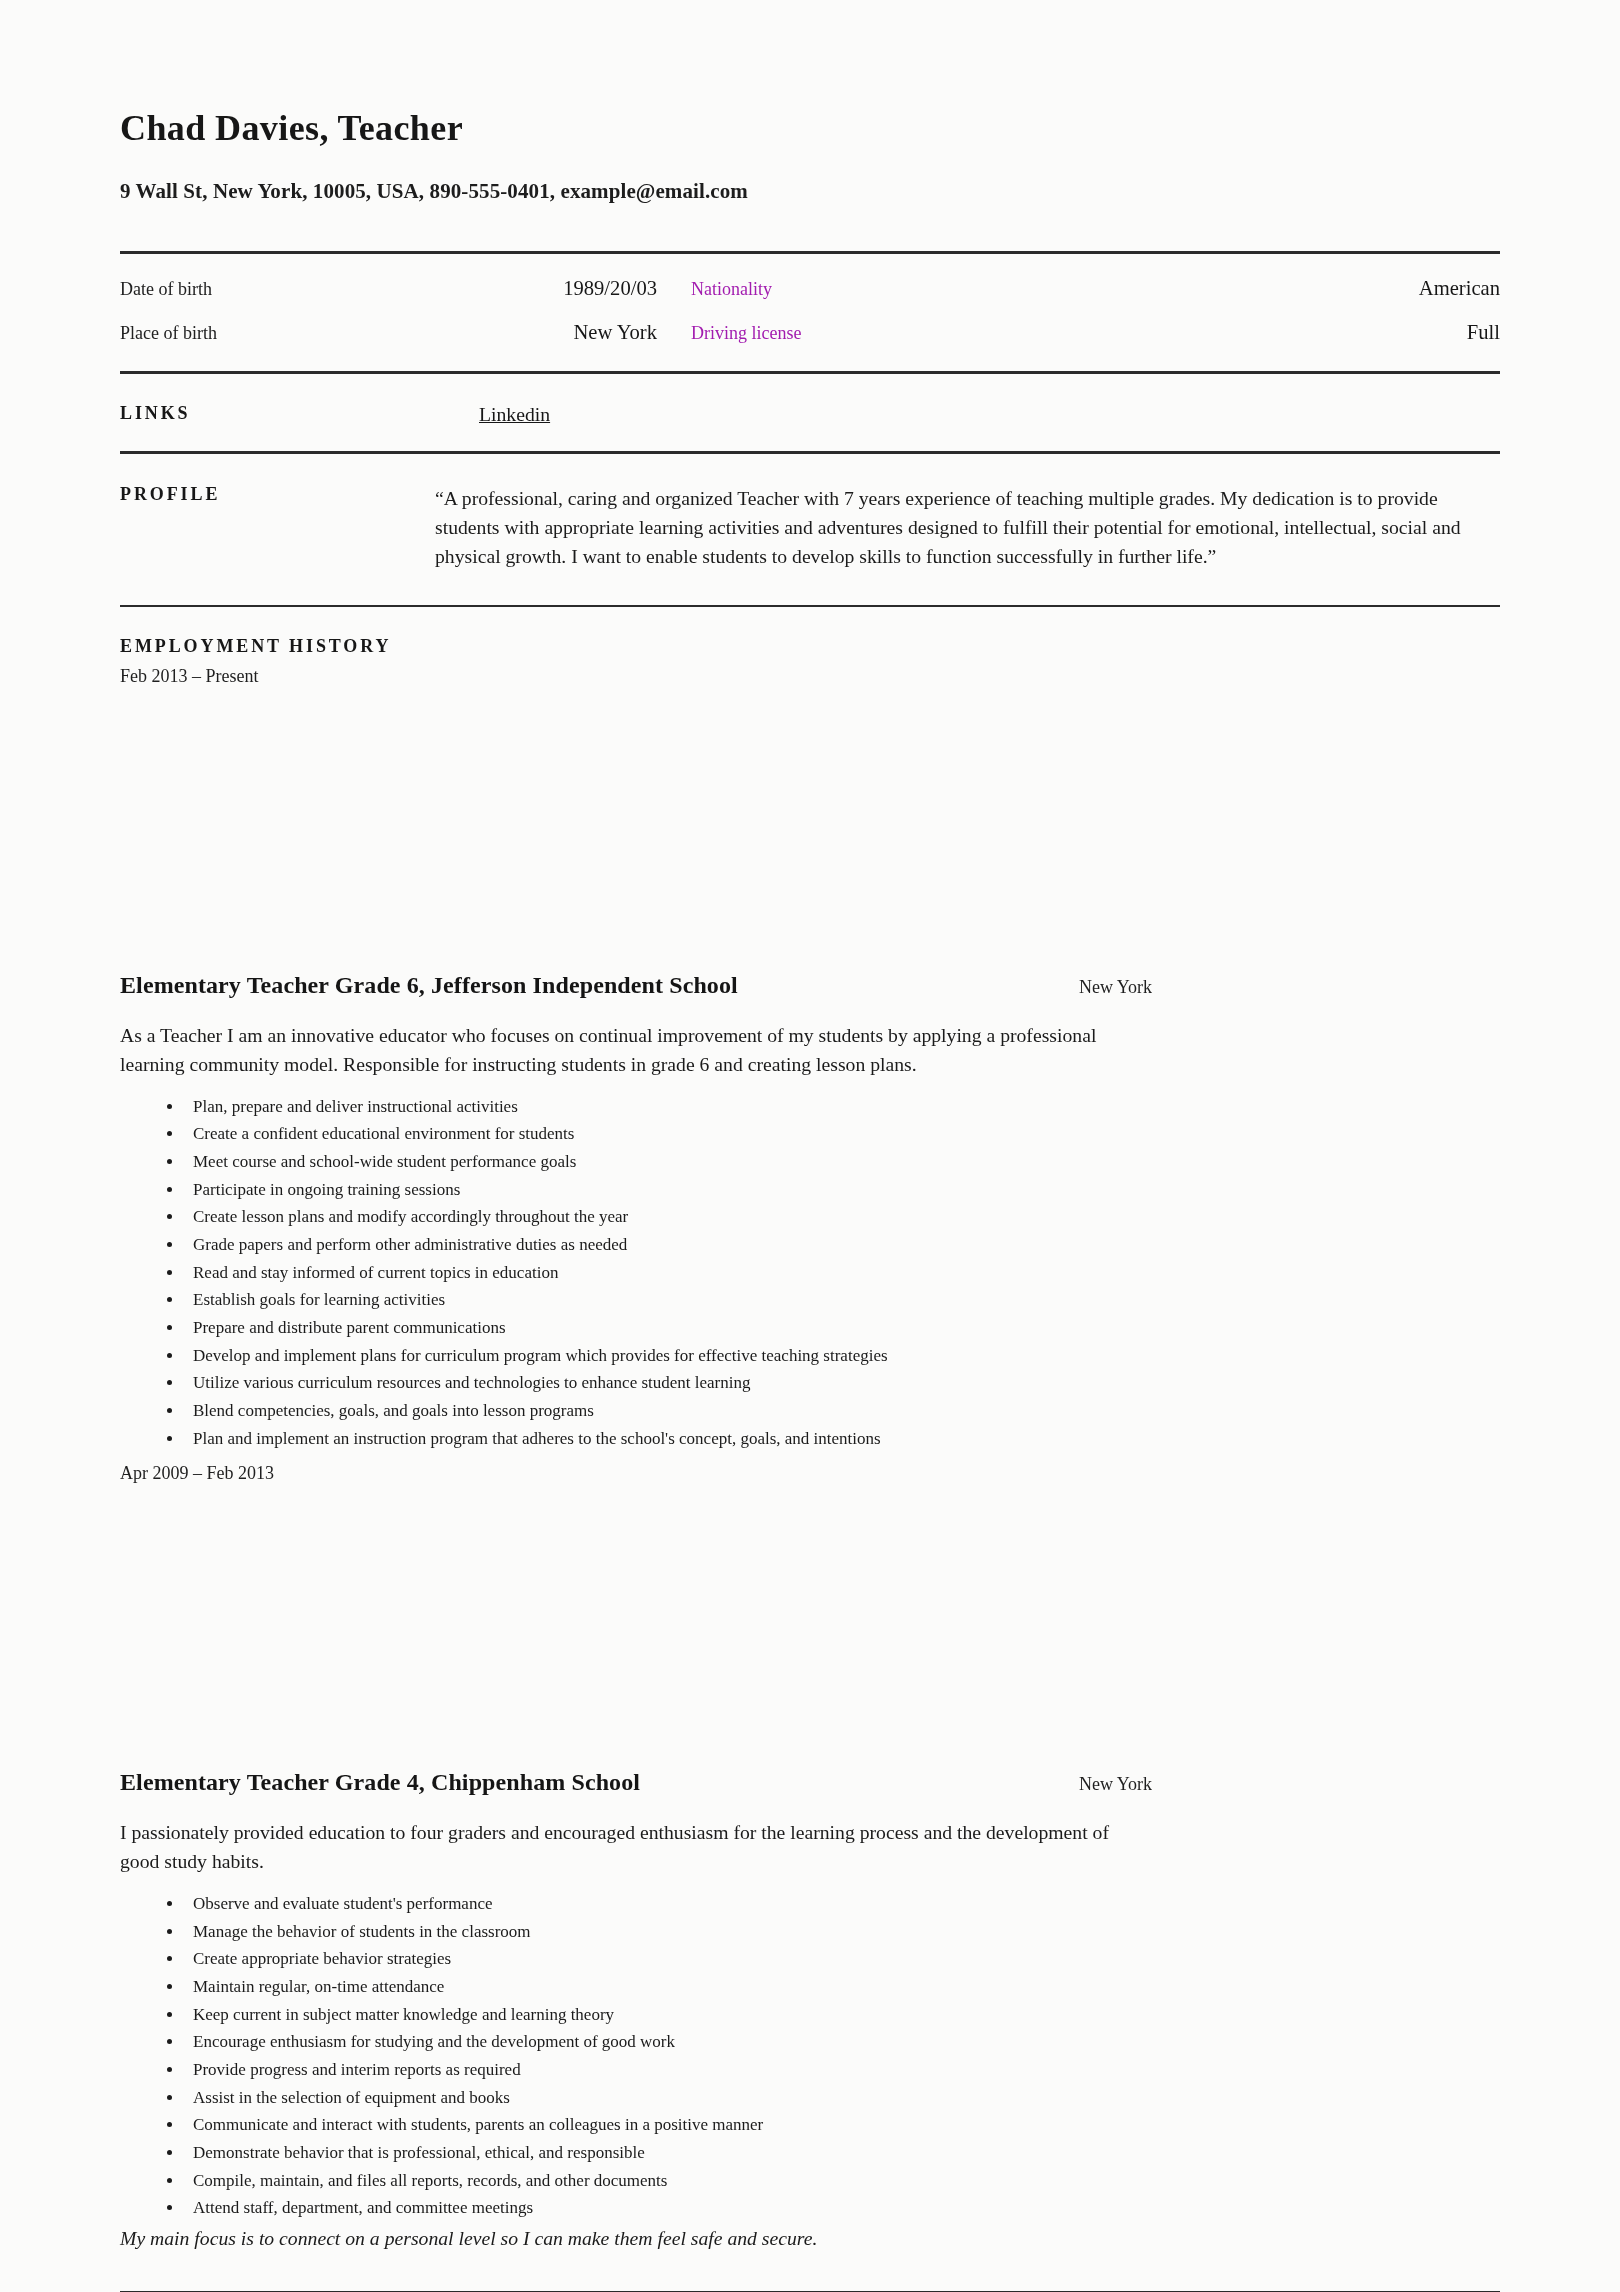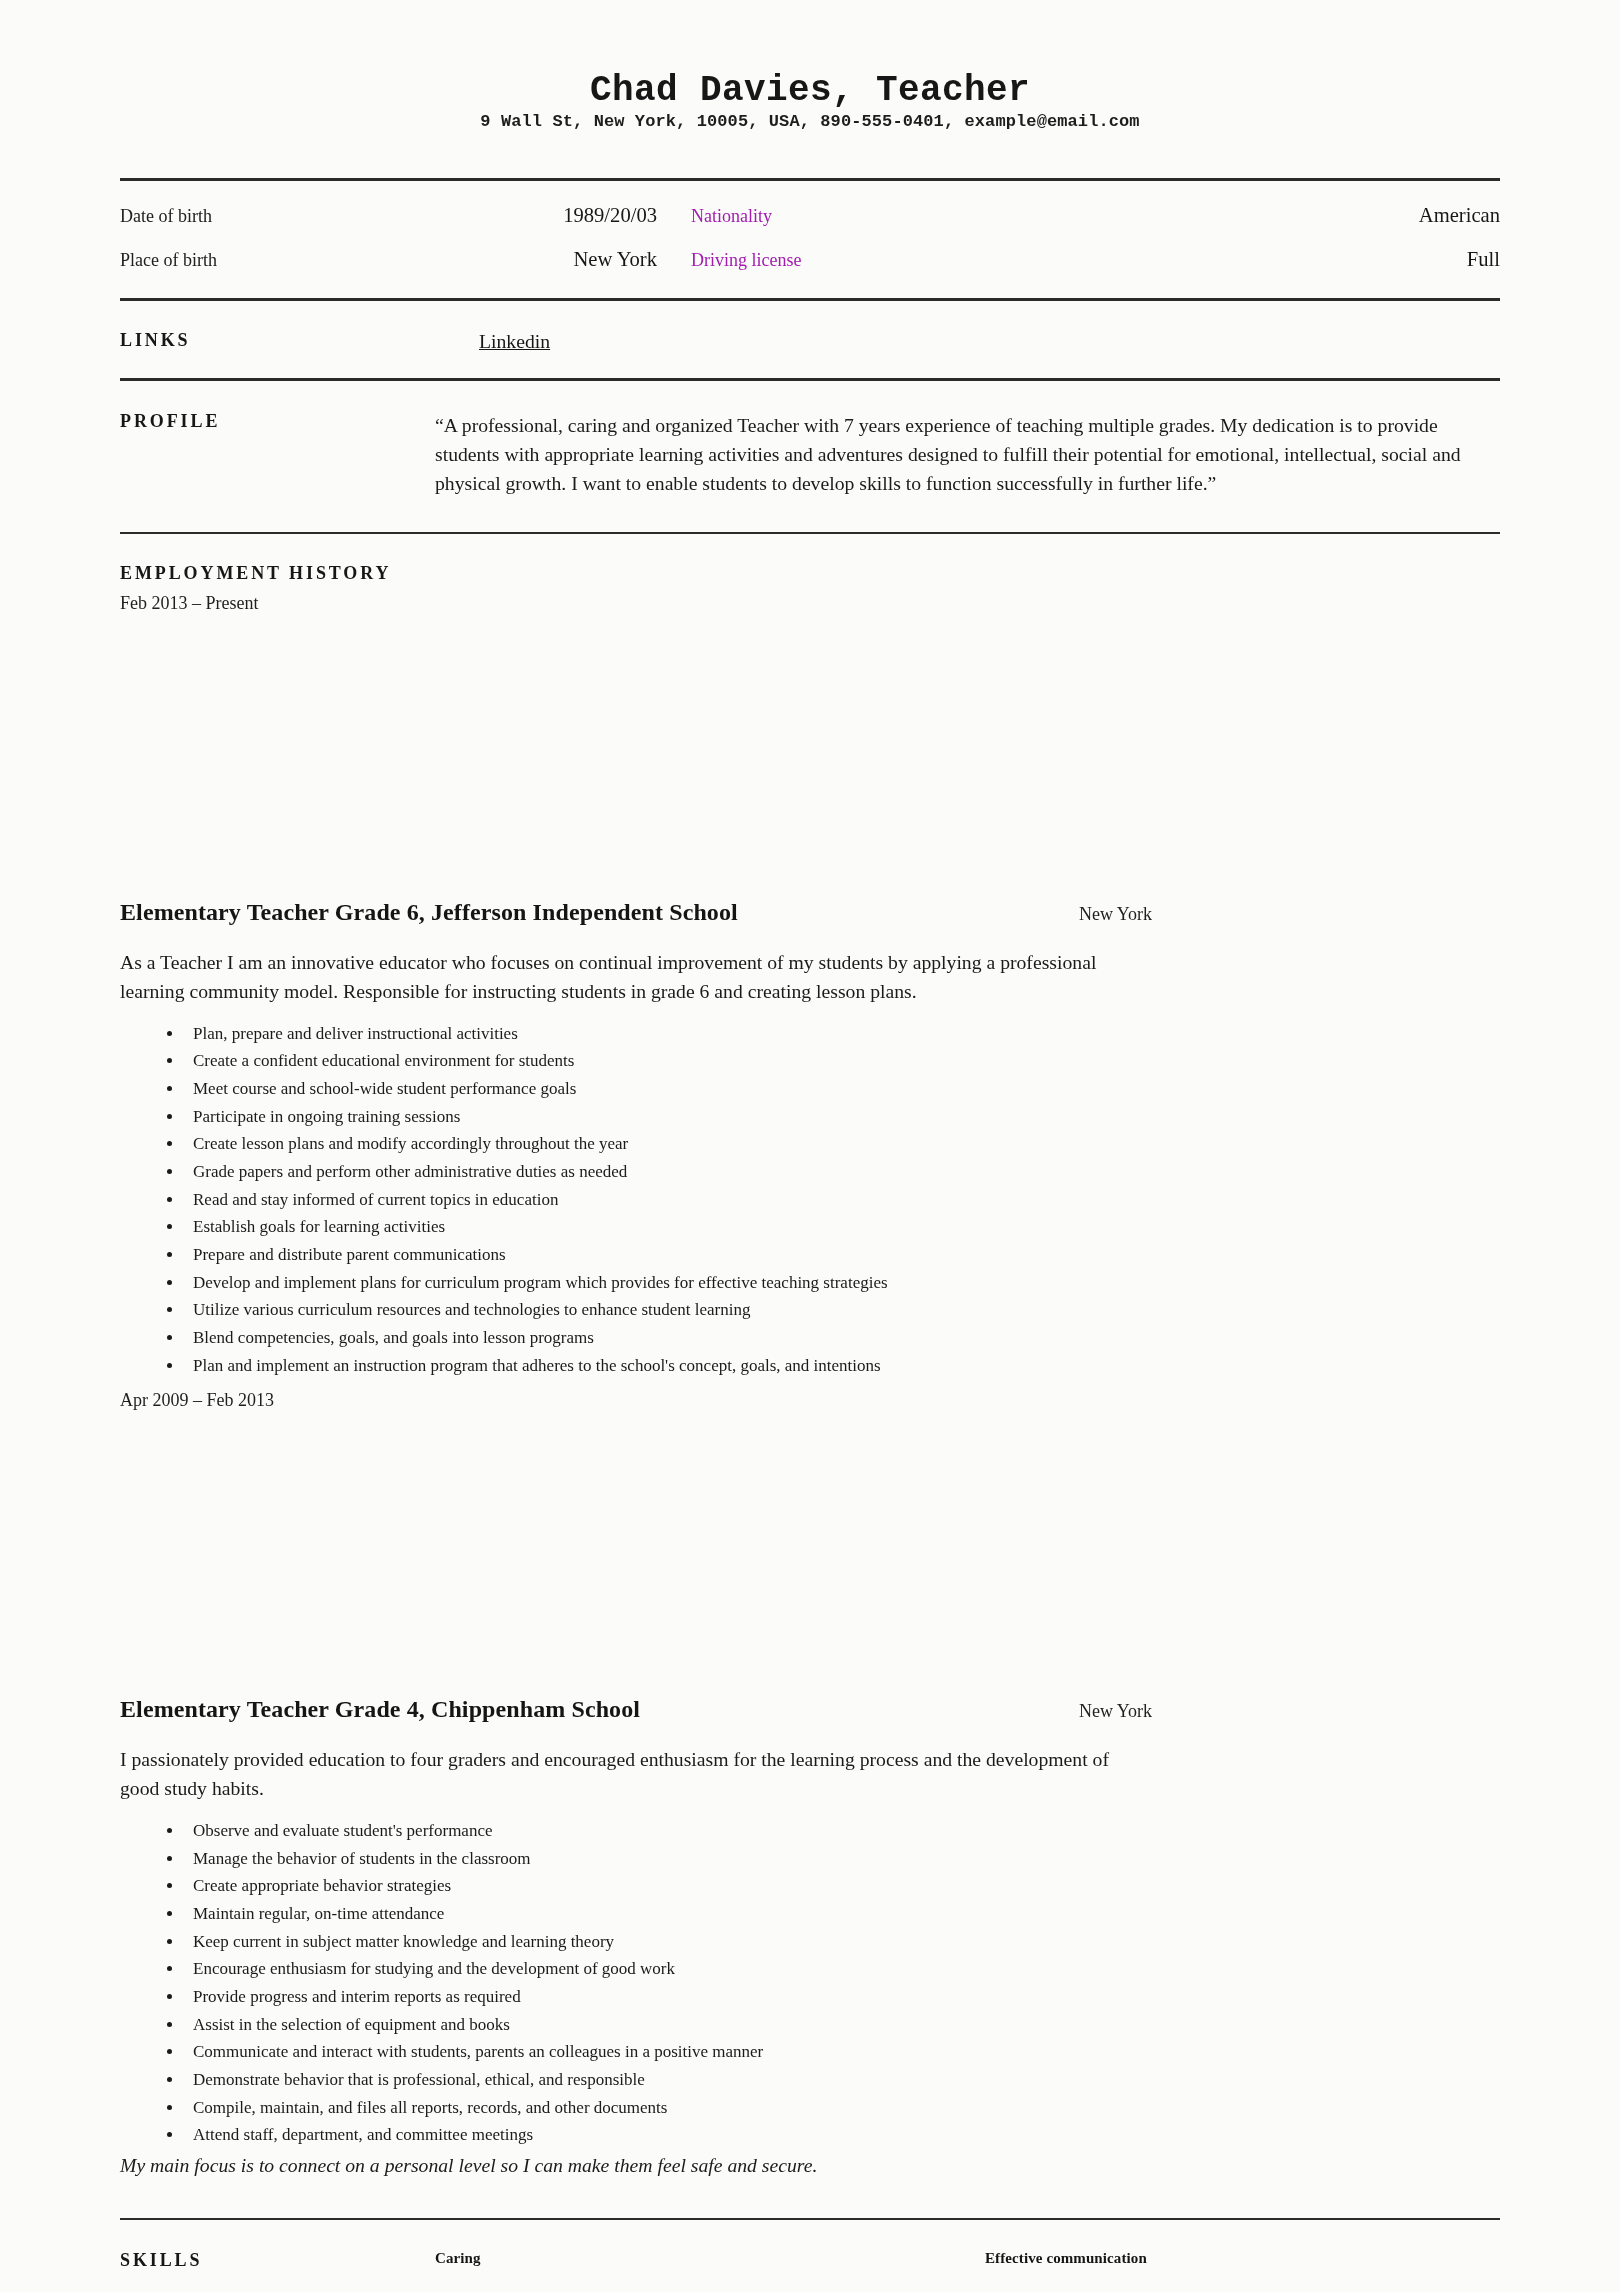--- a/index.html
+++ b/index.html
@@ -18,36 +18,36 @@
     position: relative;
     width: 1620px;
     height: 2293px;
     background: #fbfbfa;
     box-sizing: border-box;
     padding: 0 120px;
   }
 
   
   .header {
-    padding-top: 69px;
-    text-align: center;
-    font-family: Liberation Mono, monospace;
+    padding-top: 107px;
+    text-align: left;
   }
   .name {
     font-size: 36px;
     font-weight: bold;
     letter-spacing: 0.4px;
     color: #171717;
     margin: 0;
     line-height: 1.2;
   }
   .contact {
-    font-size: 17px;
+    font-size: 21px;
     font-weight: bold;
     color: #1d1d1d;
+    margin-top: 29px;
     letter-spacing: 0.1px;
   }
 
   
   .rule {
     height: 2.7px;
     background: #2b2b2b;
     width: 100%;
   }
   .rule-top   { margin-top: 47px; }

